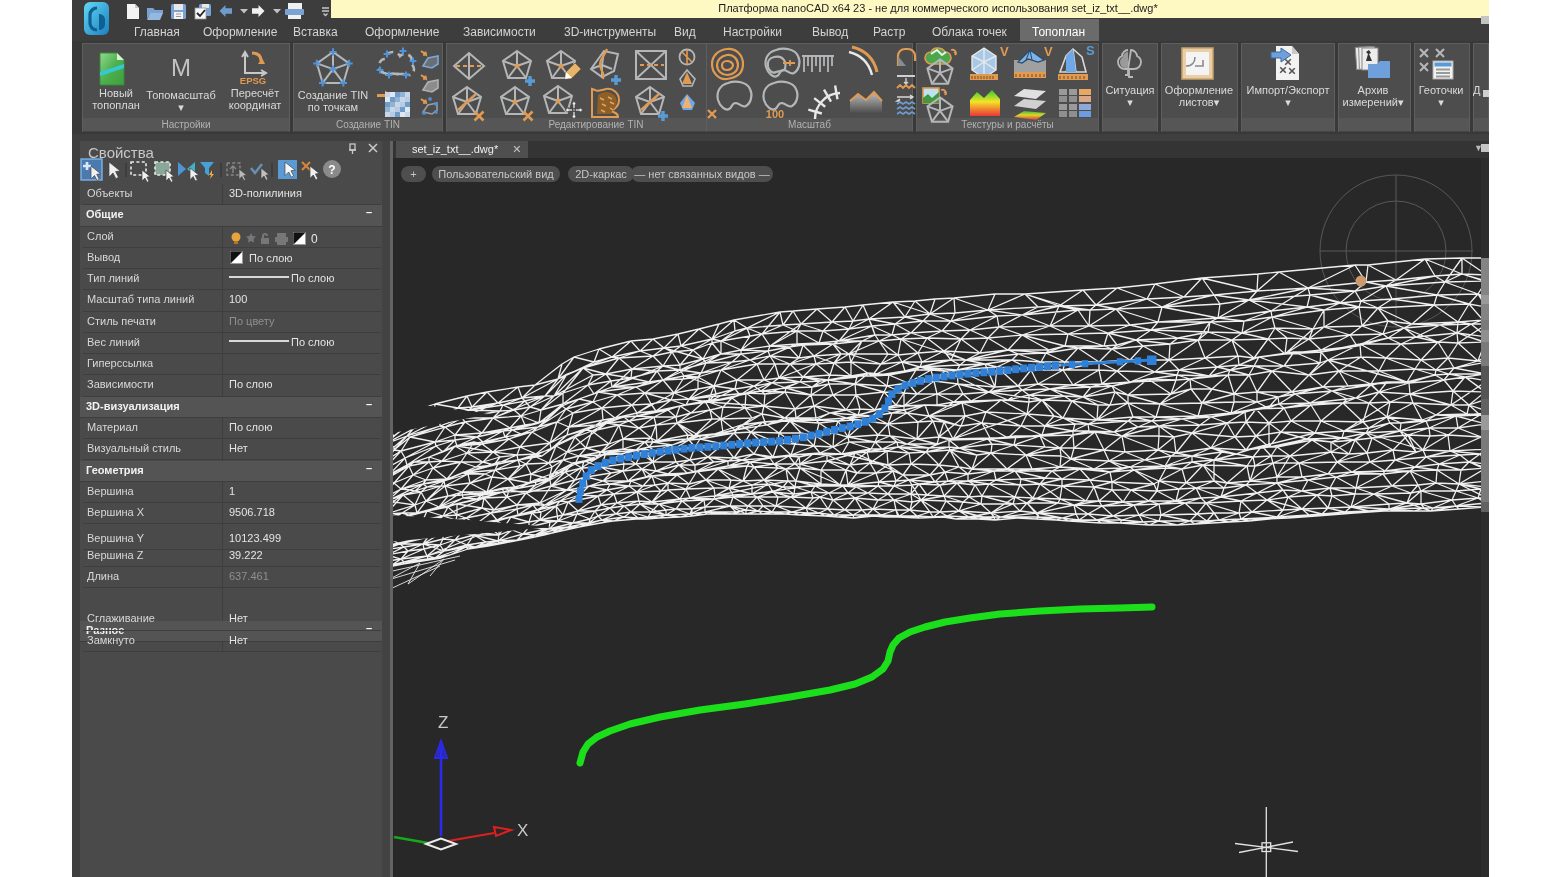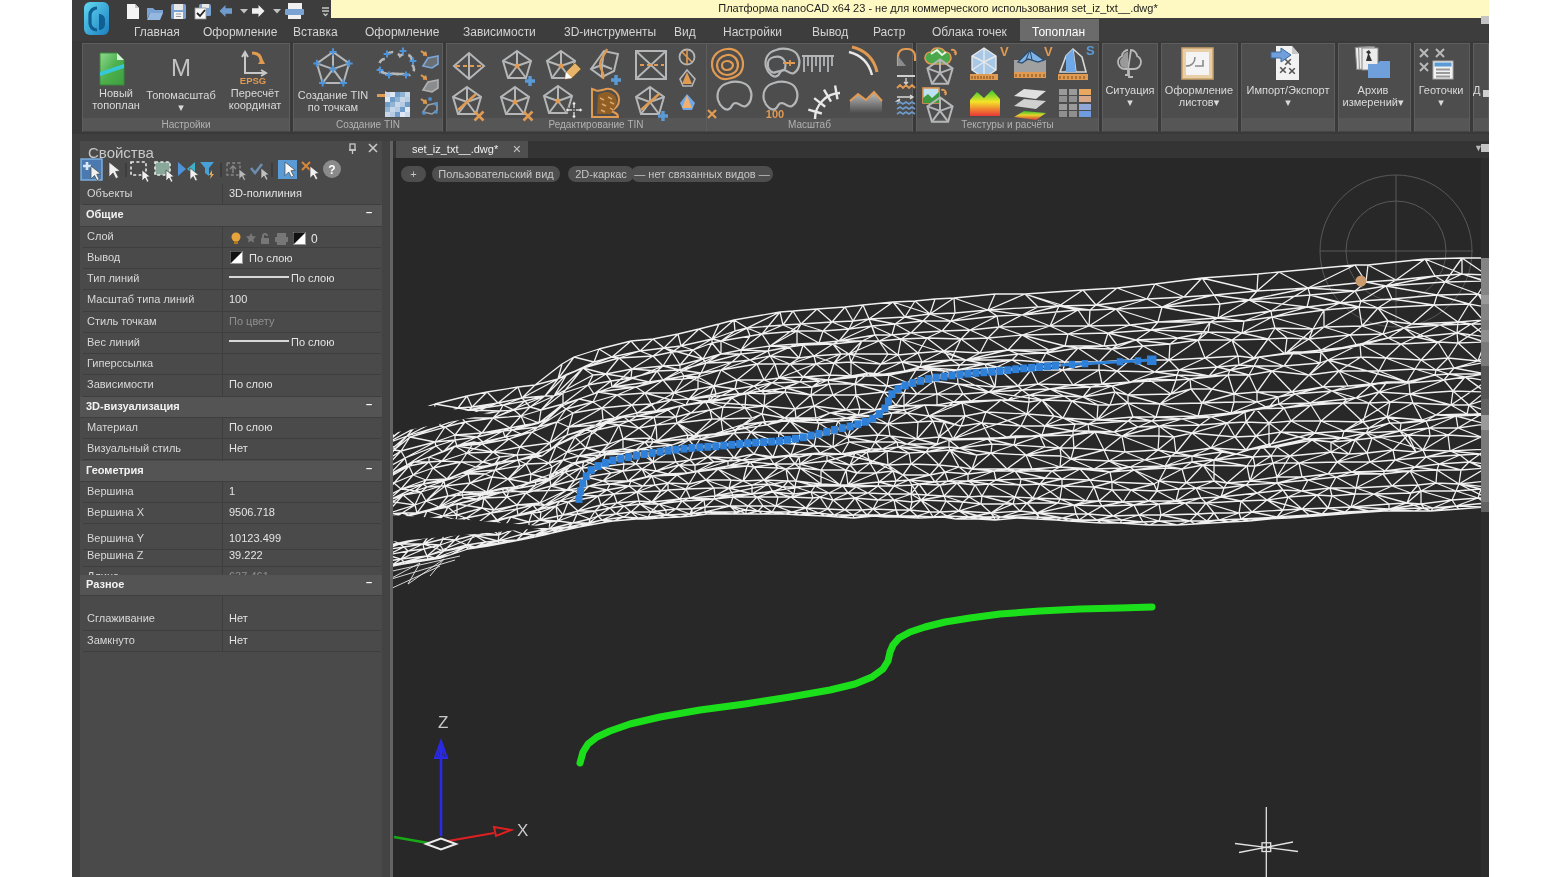--- a/index.html
+++ b/index.html
@@ -453,21 +453,21 @@
     <div class="plab">Тип линий</div>
     <div class="val"><svg width="62" height="6" viewBox="0 0 62 6" style="vertical-align:2px">
         <rect x="0" y="2" width="60" height="2" fill="#d8d8d8"></rect>
       </svg>По слою</div>
   </div>
 <div class="a prow" style="top:290.4px">
     <div class="plab">Масштаб типа линий</div>
     <div class="val">100</div>
   </div>
 <div class="a prow" style="top:311.6px">
-    <div class="plab">Стиль точкам</div>
+    <div class="plab">Стиль печати</div>
     <div class="val dim">По цвету</div>
   </div>
 <div class="a prow" style="top:332.9px">
     <div class="plab">Вес линий</div>
     <div class="val"><svg width="62" height="6" viewBox="0 0 62 6" style="vertical-align:2px">
         <rect x="0" y="2" width="60" height="2" fill="#d8d8d8"></rect>
       </svg>По слою</div>
   </div>
 <div class="a prow" style="top:354.2px">
     <div class="plab">Гиперссылка</div>
@@ -500,21 +500,21 @@
     <div class="val">10123.499</div>
   </div>
 <div class="a prow" style="top:545.6px">
     <div class="plab">Вершина Z</div>
     <div class="val">39.222</div>
   </div>
 <div class="a prow" style="top:566.9px">
     <div class="plab">Длина</div>
     <div class="val dim">637.461</div>
   </div>
-<div class="a sec" style="top:575px">Разное<span class="minus">–</span></div>
+<div class="a sec" style="top:621px">Разное<span class="minus">–</span></div>
 <div class="a prow" style="top:609.4px">
     <div class="plab">Сглаживание</div>
     <div class="val">Нет</div>
   </div>
 <div class="a prow" style="top:630.7px">
     <div class="plab">Замкнуто</div>
     <div class="val">Нет</div>
   </div>
 <svg class="a" style="left:80px;top:141px" width="302" height="60" viewBox="80 141 302 60">
     <rect x="350" y="144" width="5" height="6" fill="none" stroke="#c8c8c8" stroke-width="1.3"></rect>

